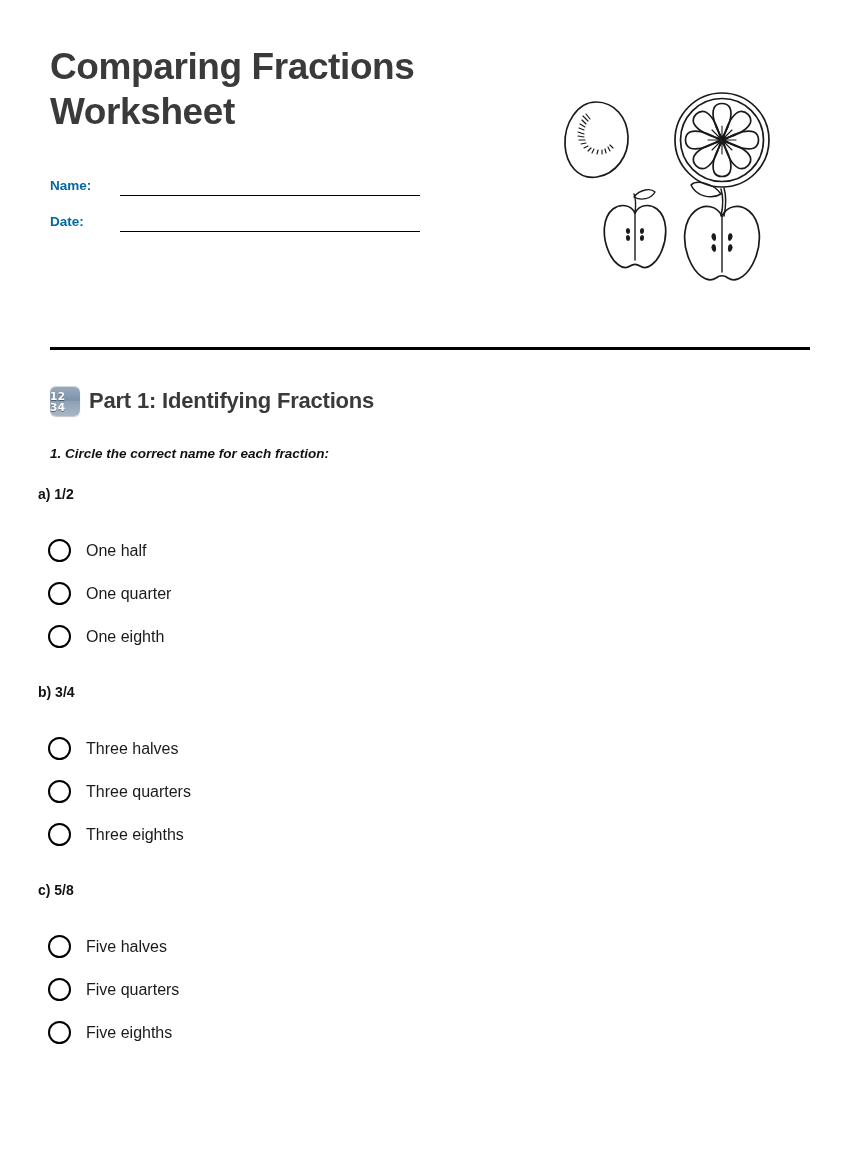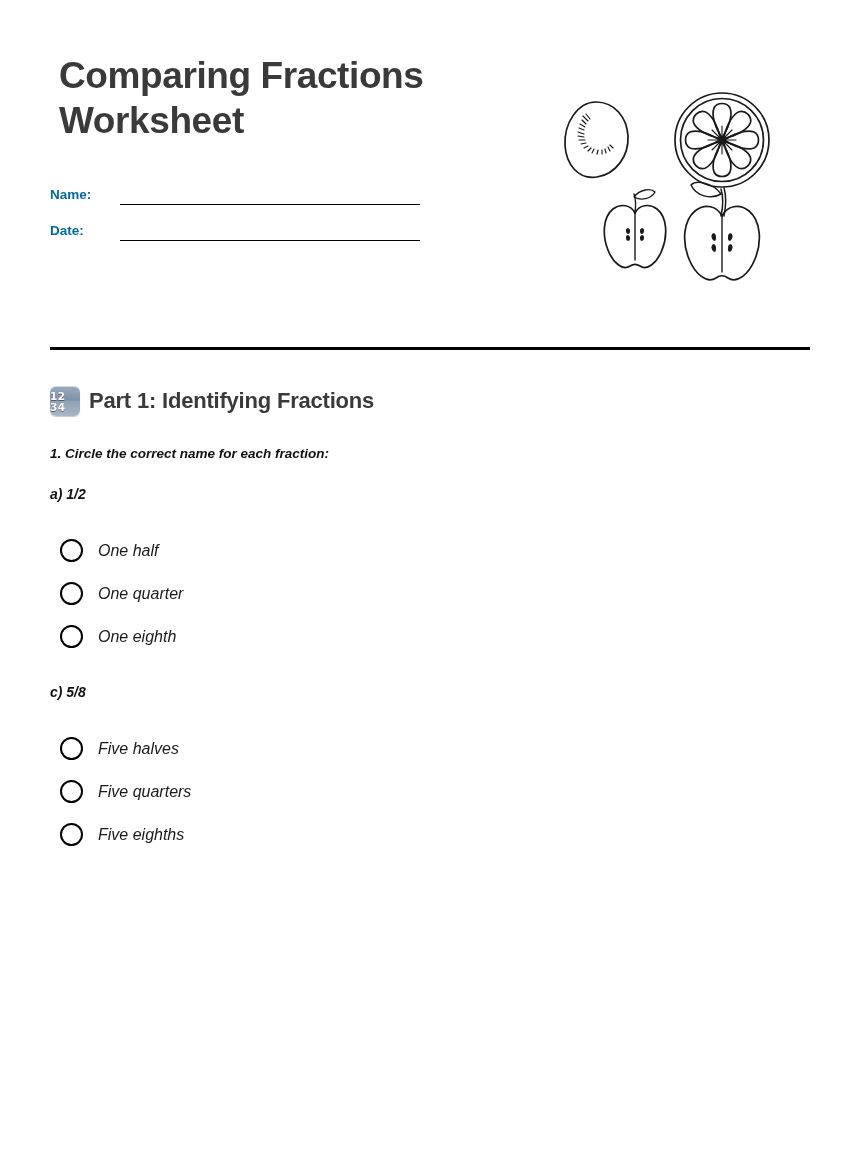--- a/index.html
+++ b/index.html
@@ -28,21 +28,21 @@
     left: 50px;
     top: 44px;
     width: 470px;
   }
   .doc-title {
     font-size: 37px;
     font-weight: bold;
     line-height: 1.22;
     color: #3a3a3a;
     letter-spacing: -0.4px;
-    margin: 9px;
+    margin: 0;
     white-space: pre-line;
   }
   .meta-rows {
     margin-top: 26px;
   }
   .meta-row {
     display: flex;
     align-items: flex-end;
     height: 36px;
   }
@@ -126,24 +126,23 @@
     top: 446px;
     font-size: 13.5px;
     font-weight: bold;
     color: #111111;
     font-style: italic;
   }
 
   
   .questions {
     position: absolute;
-    left: 50px;
+    left: 38px;
     top: 486px;
     width: 600px;
-    font-style: italic;
   }
   .question { margin-bottom: 26px; }
   .q-label {
     font-size: 14px;
     font-weight: bold;
     color: #111111;
     margin-bottom: 27px;
   }
   .options { margin: 0; padding: 0; }
   .option {
@@ -299,20 +298,37 @@
           <div class="radio"></div>
           <div class="option-label">One quarter</div>
         </div>
         <div class="option">
           <div class="radio"></div>
           <div class="option-label">One eighth</div>
         </div>
       </div>
     </div>
 
+    <div class="question">
+      <div class="q-label">b) 3/4</div>
+      <div class="options">
+        <div class="option">
+          <div class="radio"></div>
+          <div class="option-label">Three halves</div>
+        </div>
+        <div class="option">
+          <div class="radio"></div>
+          <div class="option-label">Three quarters</div>
+        </div>
+        <div class="option">
+          <div class="radio"></div>
+          <div class="option-label">Three eighths</div>
+        </div>
+      </div>
+    </div>
 
     <div class="question">
       <div class="q-label">c) 5/8</div>
       <div class="options">
         <div class="option">
           <div class="radio"></div>
           <div class="option-label">Five halves</div>
         </div>
         <div class="option">
           <div class="radio"></div>

